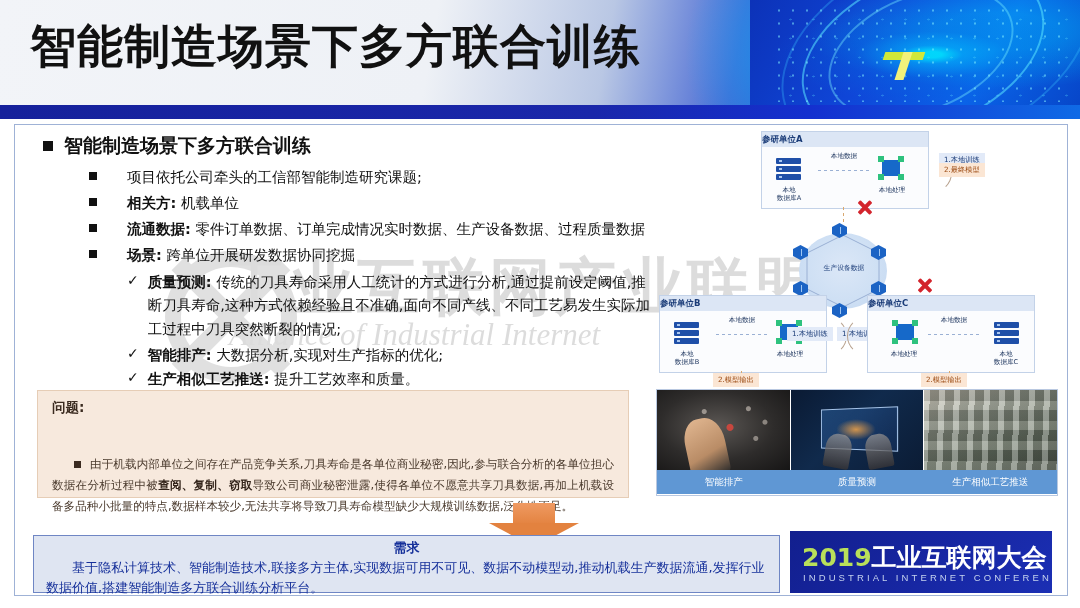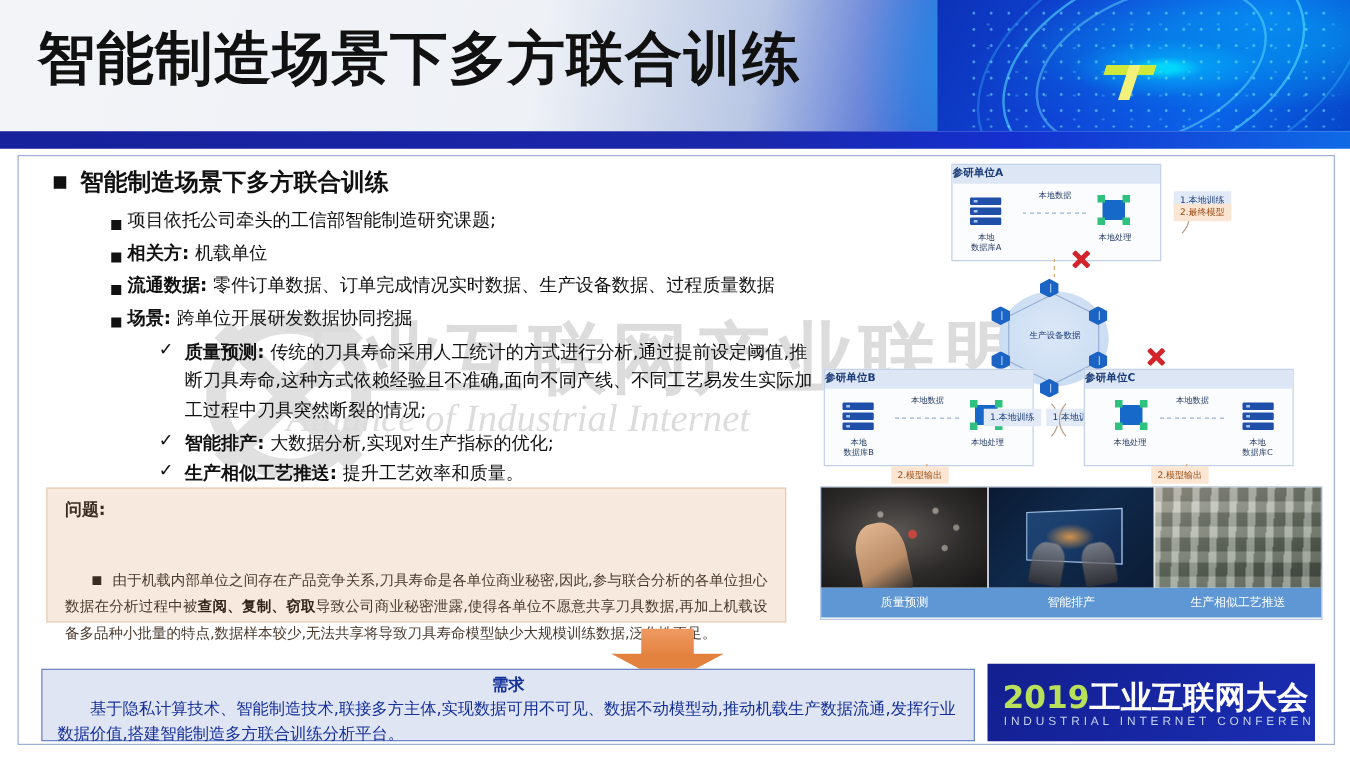--- a/index.html
+++ b/index.html
@@ -93,21 +93,21 @@
   }
 
   
   .content{position:absolute;left:0;top:0;right:0;bottom:0;}
   .l1{position:absolute;left:28px;top:8px;display:flex;align-items:center;gap:11px;}
   .sq{width:10px;height:10px;background:#111;flex:0 0 auto;}
   .sq-sm{width:8px;height:8px;background:#111;flex:0 0 auto;}
   .l1-text{font-size:19px;font-weight:bold;color:#111;
     font-family:"DejaVu Sans","Liberation Sans",sans-serif;}
 
-  .l2{position:absolute;left:74px;display:flex;align-items:center;gap:5px;}
+  .l2{position:absolute;left:74px;display:flex;align-items:flex-start;gap:30px;}
   .l2-text{font-size:14.5px;color:#111;line-height:1.45;
     font-family:"DejaVu Sans","Liberation Sans",sans-serif;}
   .l2-text b{font-weight:bold;}
   .l2 .sq-sm{margin-top:5px;}
 
   .l3{position:absolute;left:112px;display:flex;align-items:flex-start;gap:9px;width:530px;}
   .ck{font-size:14px;color:#111;flex:0 0 auto;margin-top:1px;
     font-family:"DejaVu Sans",sans-serif;}
   .l3-text{font-size:14.5px;color:#111;line-height:1.62;
     font-family:"DejaVu Sans","Liberation Sans",sans-serif;}
@@ -462,21 +462,21 @@
             <div class="panel"></div>
               <div class="glow"></div>
               <div class="h1"></div>
               <div class="h2"></div>
           </div>
           <div class="photo ph3">
             <div class="mach"></div>
           </div>
         </div>
         <div class="cap-row">
+          <div class="cap">智能排产</div>
           <div class="cap">质量预测</div>
-          <div class="cap">智能排产</div>
           <div class="cap">生产相似工艺推送</div>
         </div>
       </div>
 
     </div>
   </div>
 </div>
 
 </body></html>

